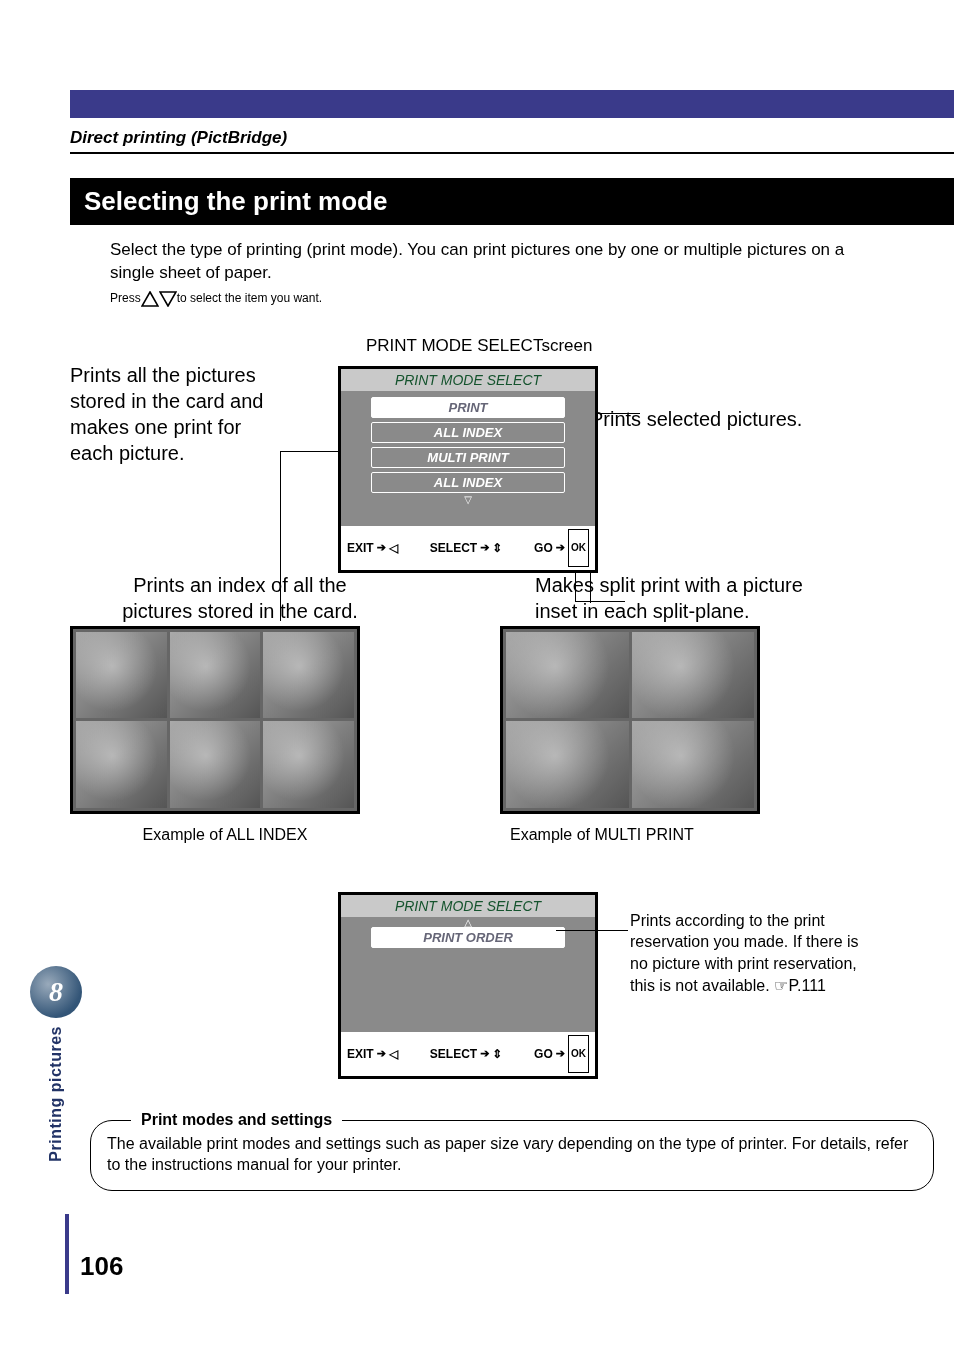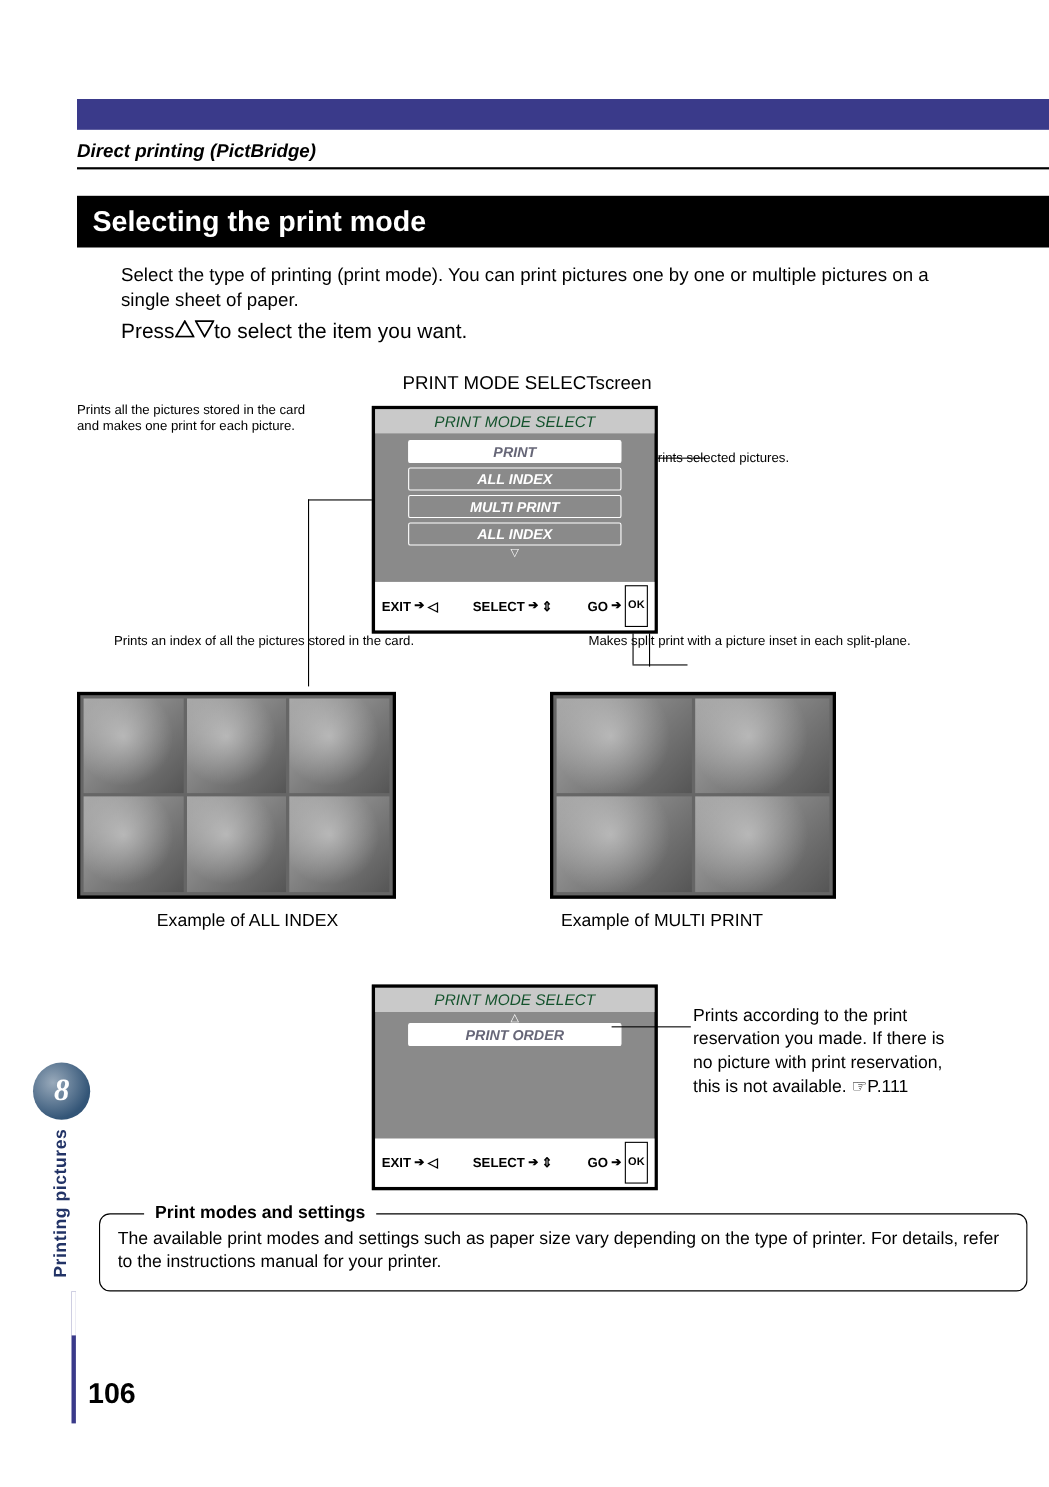--- a/index.html
+++ b/index.html
@@ -39,42 +39,42 @@
     font-weight: bold;
     padding: 8px 14px;
     margin: 16px -70px 14px -40px;
   }
   .intro {
     font-size: 17px;
     line-height: 1.35;
     margin-bottom: 6px;
   }
   .press-line {
-    font-size: 19px;
+    font-size: 12px;
     display: flex;
     align-items: flex-start;
     flex-wrap: wrap;
   }
   .tri {
     display: inline-block;
   }
   .content-area {
     position: relative;
     margin-top: 26px;
     height: 560px;
   }
   .screen-title {
     position: absolute;
     top: 0;
     left: 256px;
     font-size: 17px;
   }
   .callout {
     position: absolute;
-    font-size: 12px;
+    font-size: 20px;
     line-height: 1.3;
   }
   .callout-left { top: 26px; left: -40px; width: 210px; }
   .callout-right { top: 70px; left: 480px; width: 260px; }
   .callout-bl { top: 236px; left: -10px; width: 280px; text-align: center; }
   .callout-br { top: 236px; left: 425px; width: 300px; }
   .lcd {
     position: absolute;
     top: 30px;
     left: 228px;
@@ -211,23 +211,23 @@
     left: 520px;
     width: 240px;
     font-size: 16px;
     line-height: 1.35;
   }
   .l5 { top:38px; left:446px; width:72px; height:1px;}
   .ref-icon { display:inline-block; }
 
   .note-box {
     border: 1px solid #000;
-    border-radius: 10px;
+    border-radius: 22px;
     padding: 12px 16px 14px;
-    margin: 8px -50px 0 -20px;
+    margin: 28px -50px 0 -20px;
     position: relative;
   }
   .note-title {
     position: absolute;
     top: -10px;
     left: 40px;
     background: #fff;
     padding: 0 10px;
     font-weight: bold;
     font-size: 16px;

